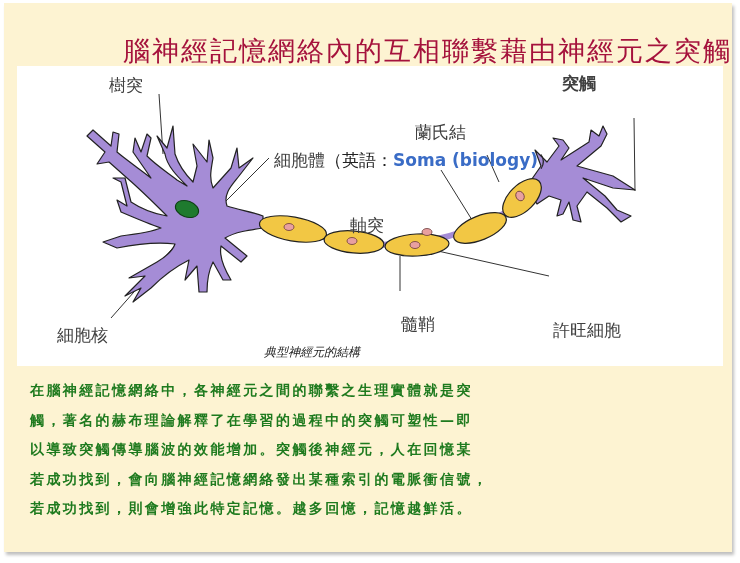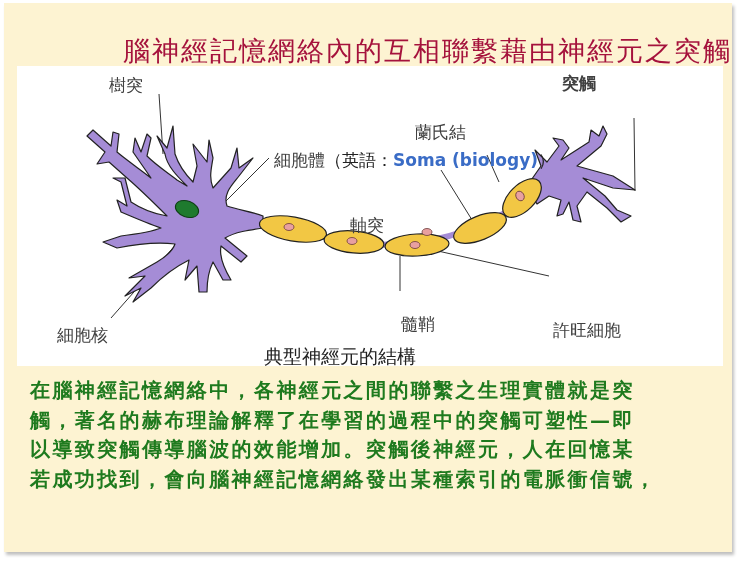--- a/index.html
+++ b/index.html
@@ -22,26 +22,27 @@
       background: #ffffff;
     }
     .figure svg { position: absolute; left: 0; top: 0; }
     .lbl {
       position: absolute; color: #404040; font-size: 17px; white-space: nowrap;
       font-family: "DejaVu Sans", sans-serif;
     }
     .lbl-dark { color: #222; }
     .lbl-soma { font-weight: bold; color: #3A6CC6; }
     .caption {
-      position: absolute; left: 247px; top: 278px; font-size: 19px; color: #222; white-space: nowrap;
+      position: absolute; left: 247px; top: 278px; font-size: 12px; color: #222; white-space: nowrap;
       font-family: "DejaVu Sans", sans-serif;
+      font-style: italic;
     }
     .body-text {
       position: absolute; left: 26px; top: 373px; width: 680px;
-      font-family: "DejaVu Serif", serif; font-size: 20px; line-height: 29.5px;
+      font-family: "DejaVu Serif", serif; font-size: 14px; line-height: 29.5px;
       color: #1E7A1E; letter-spacing: 2.4px; font-weight: bold;
     }
     .body-text div { white-space: nowrap; }
   </style>
 </head>
 <body>
 
 <div class="slide">
   <div class="title">腦神經記憶網絡內的互相聯繫藉由神經元之突觸</div>
 
@@ -132,14 +133,15 @@
     <span class="lbl" style="left:40px; top:258px;">細胞核</span>
 
     <div class="caption">典型神經元的結構</div>
   </div>
 
   <div class="body-text">
     <div>在腦神經記憶網絡中，各神經元之間的聯繫之生理實體就是突</div>
     <div>觸，著名的赫布理論解釋了在學習的過程中的突觸可塑性—即</div>
     <div>以導致突觸傳導腦波的效能增加。突觸後神經元，人在回憶某</div>
     <div>若成功找到，會向腦神經記憶網絡發出某種索引的電脈衝信號，</div>
+    <div>若成功找到，則會增強此特定記憶。越多回憶，記憶越鮮活。</div>
   </div>
 </div>
 
 </body></html>

